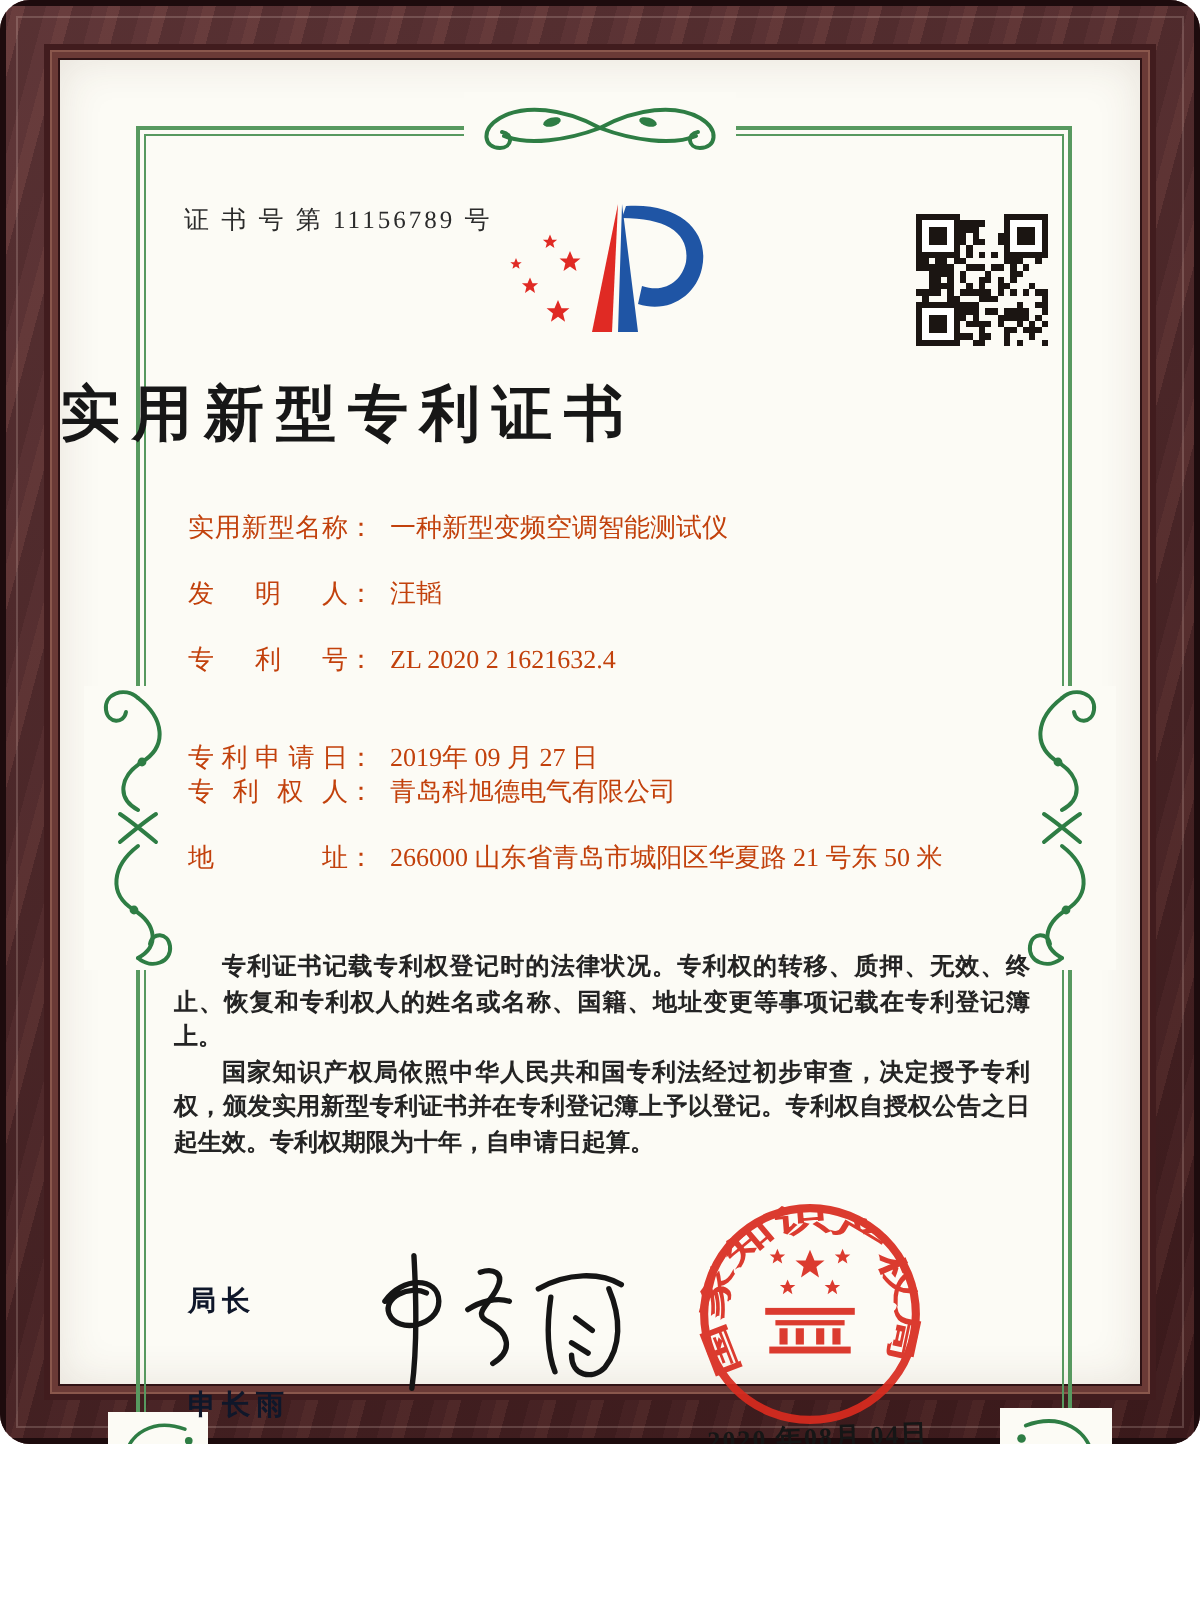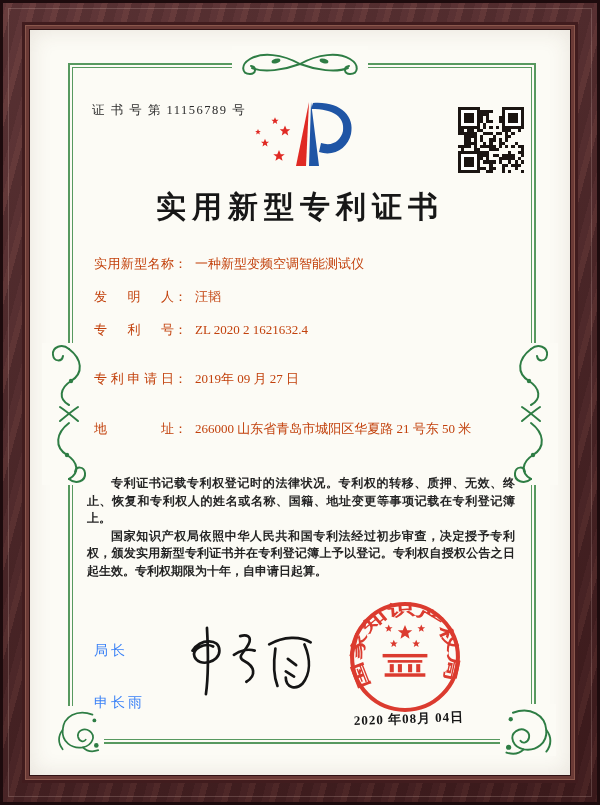--- a/index.html
+++ b/index.html
@@ -1,47 +1,48 @@
 <!DOCTYPE html>
 <html><head>
 <meta charset="utf-8">
 <style>
   html,body{margin:0;padding:0;background:#ffffff;}
   .page{
-    position:relative;width:600px;height:805px;overflow:hidden;
+    position:relative;width:600px;height:722px;overflow:hidden;
     font-family:"Liberation Serif","DejaVu Serif",serif;
     background:
       linear-gradient(155deg, rgba(255,255,255,.08), rgba(0,0,0,.22)),
       repeating-linear-gradient(105deg,#532628 0 7px,#5d2d2d 7px 13px,#4a2022 13px 23px),
       #522527;
+    border-radius: 15px;
   }
   .page::after{content:"";position:absolute;inset:0;border:3px solid #1d0b0d;pointer-events:none;}
   .page::before{content:"";position:absolute;inset:8px;border:1px solid rgba(255,235,220,.18);pointer-events:none;z-index:1;}
   .paper{
     position:absolute;inset:30px;background:#fcfbf5;z-index:2;
     box-shadow:0 0 0 1px rgba(42,16,18,.9),0 0 0 4px #6b3a36,0 0 0 5px #8a574c,0 0 0 8px #411c1e,
                inset 0 0 22px rgba(80,50,30,.12);
   }
   .green-border{position:absolute;left:38px;top:33px;width:464px;height:677px;border:2px solid #57995f;}
   .green-border::after{content:"";position:absolute;inset:2px;border:1px solid #57995f;}
   .ornament{position:absolute;background:#fcfbf5;line-height:0;}
   .cert-no{position:absolute;left:62px;top:72px;font-size:12.5px;letter-spacing:1.5px;color:#2b2b2b;}
   .logo{position:absolute;left:218px;top:64px;width:115px;height:82px;}
   .qr{position:absolute;left:428px;top:77px;width:66px;height:66px;}
-  .title{position:absolute;left:0;top:157px;width:100%;text-align:center;
+  .title{position:absolute;left:0;top:157px;width:100%;text-align:left;
          font-size:30px;font-weight:700;letter-spacing:6px;color:#171717;}
   .field-row{position:absolute;left:64px;width:430px;height:20px;font-size:13px;color:#c2410c;white-space:nowrap;}
   .flabel{display:inline-block;width:80px;text-align:justify;text-align-last:justify;vertical-align:top;}
   .colon{display:inline-block;margin-right:8px;}
   .pair2{position:absolute;left:206px;top:0;white-space:nowrap;}
   .paras{position:absolute;left:57px;top:445px;width:428px;font-size:12px;line-height:17.5px;
          font-weight:700;color:#242424;text-align:justify;}
   .paras p{margin:0;text-indent:2em;}
   .signer{position:absolute;left:64px;font-family:"Liberation Sans","DejaVu Sans",sans-serif;
-          font-size:14px;letter-spacing:3px;color:#3b82f6;}
+          font-size:14px;letter-spacing:3px;color:#0f172a;font-weight:bold;}
   .signer-title{top:612px;}
   .signer-name{top:664px;}
   .signature{position:absolute;left:150px;top:593px;width:140px;height:76px;}
   .seal{position:absolute;left:318px;top:570px;width:114px;height:114px;}
   .seal-date{position:absolute;left:314px;top:680px;width:130px;text-align:center;font-size:13px;
              font-weight:700;letter-spacing:1px;color:#161616;transform:rotate(-2deg);}
   .orn-top{left:202px;top:16px;width:136px;height:36px;}
   .orn-left{left:12px;top:313px;width:54px;height:142px;}
   .orn-right{left:474px;top:313px;width:54px;height:142px;transform:scaleX(-1);}
   .orn-bl{left:24px;top:676px;width:50px;height:48px;}
@@ -295,20 +296,23 @@
     </div>
     <div class="field-row" style="top:258px">
       <span class="flabel">发明人</span><span class="colon">：</span><span>汪韬</span>
     </div>
     <div class="field-row" style="top:291px">
       <span class="flabel">专利号</span><span class="colon">：</span><span>ZL 2020 2 1621632.4</span>
     </div>
     <div class="field-row" style="top:340px">
       <span class="flabel">专利申请日</span><span class="colon">：</span><span>2019年 09 月 27 日</span>
     </div>
+    <div class="field-row" style="top:357px">
+      <span class="flabel">专利权人</span><span class="colon">：</span><span>青岛科旭德电气有限公司</span>
+    </div>
     <div class="field-row" style="top:390px">
       <span class="flabel">地址</span><span class="colon">：</span><span>266000 山东省青岛市城阳区华夏路 21 号东 50 米</span>
     </div>
 
     <div class="paras">
       <p>专利证书记载专利权登记时的法律状况。专利权的转移、质押、无效、终止、恢复和专利权人的姓名或名称、国籍、地址变更等事项记载在专利登记簿上。</p>
       <p>国家知识产权局依照中华人民共和国专利法经过初步审查，决定授予专利权，颁发实用新型专利证书并在专利登记簿上予以登记。专利权自授权公告之日起生效。专利权期限为十年，自申请日起算。</p>
     </div>
 
     <div class="signer signer-title">局长</div>

